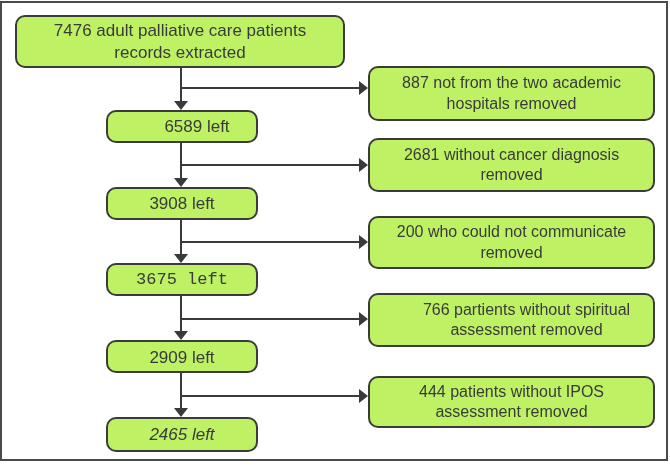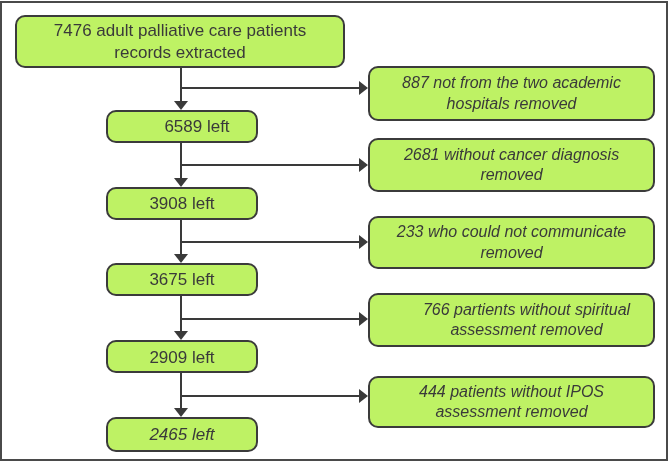--- a/index.html
+++ b/index.html
@@ -32,21 +32,21 @@
     border: 2px solid #3b3b3b;
     border-radius: 10px;
     display: flex;
     align-items: center;
     justify-content: center;
     text-align: center;
     padding: 2px 10px;
     line-height: 1.28;
   }
   .node.main-node { font-size: 17px; }
-  .node.excl-node { font-size: 16px; font-style: italic; }
+  .node.excl-node { font-size: 16px; }
   .vline {
     position: absolute;
     width: 2px;
     background: #3a3a3a;
   }
   .hline {
     position: absolute;
     height: 2px;
     background: #3a3a3a;
   }
@@ -75,38 +75,38 @@
 
   <div class="node main-node" style="left:15px; top:15px; width:330px; height:53px;">
     <span>7476 adult palliative care patients records extracted</span>
   </div>
   <div class="node main-node" style="left:106px; top:110px; width:152px; height:33px;padding-left:40px;">
     <span>6589 left</span>
   </div>
   <div class="node main-node" style="left:106px; top:187px; width:152px; height:33px;">
     <span>3908 left</span>
   </div>
-  <div class="node main-node" style="left:106px; top:263px; width:152px; height:33px;">
+  <div class="node main-node" style="left:106px; top:263px; width:152px; height:33px;font-family:Liberation Mono, monospace;">
     <span>3675 left</span>
   </div>
   <div class="node main-node" style="left:106px; top:340px; width:152px; height:33px;align-items:flex-end;">
     <span>2909 left</span>
   </div>
   <div class="node main-node" style="left:106px; top:417px; width:152px; height:35px;font-style:italic;">
     <span>2465 left</span>
   </div>
 
   <div class="node excl-node" style="left:368px; top:66px; width:287px; height:55px;">
     <span>887 not from the two academic hospitals removed</span>
   </div>
   <div class="node excl-node" style="left:368px; top:138px; width:287px; height:54px;">
     <span>2681 without cancer diagnosis removed</span>
   </div>
   <div class="node excl-node" style="left:368px; top:216px; width:287px; height:53px;">
-    <span>233 who could not communicate removed</span>
+    <span>200 who could not communicate removed</span>
   </div>
   <div class="node excl-node" style="left:368px; top:293px; width:287px; height:54px;padding-left:40px;">
     <span>766 partients without spiritual assessment removed</span>
   </div>
   <div class="node excl-node" style="left:368px; top:376px; width:287px; height:52px;">
     <span>444 patients without IPOS assessment removed</span>
   </div>
 
   <div class="vline" style="left:180px; top:68px;  height:34px;"></div>
   <div class="arrow-down" style="left:174px; top:101px;"></div>

